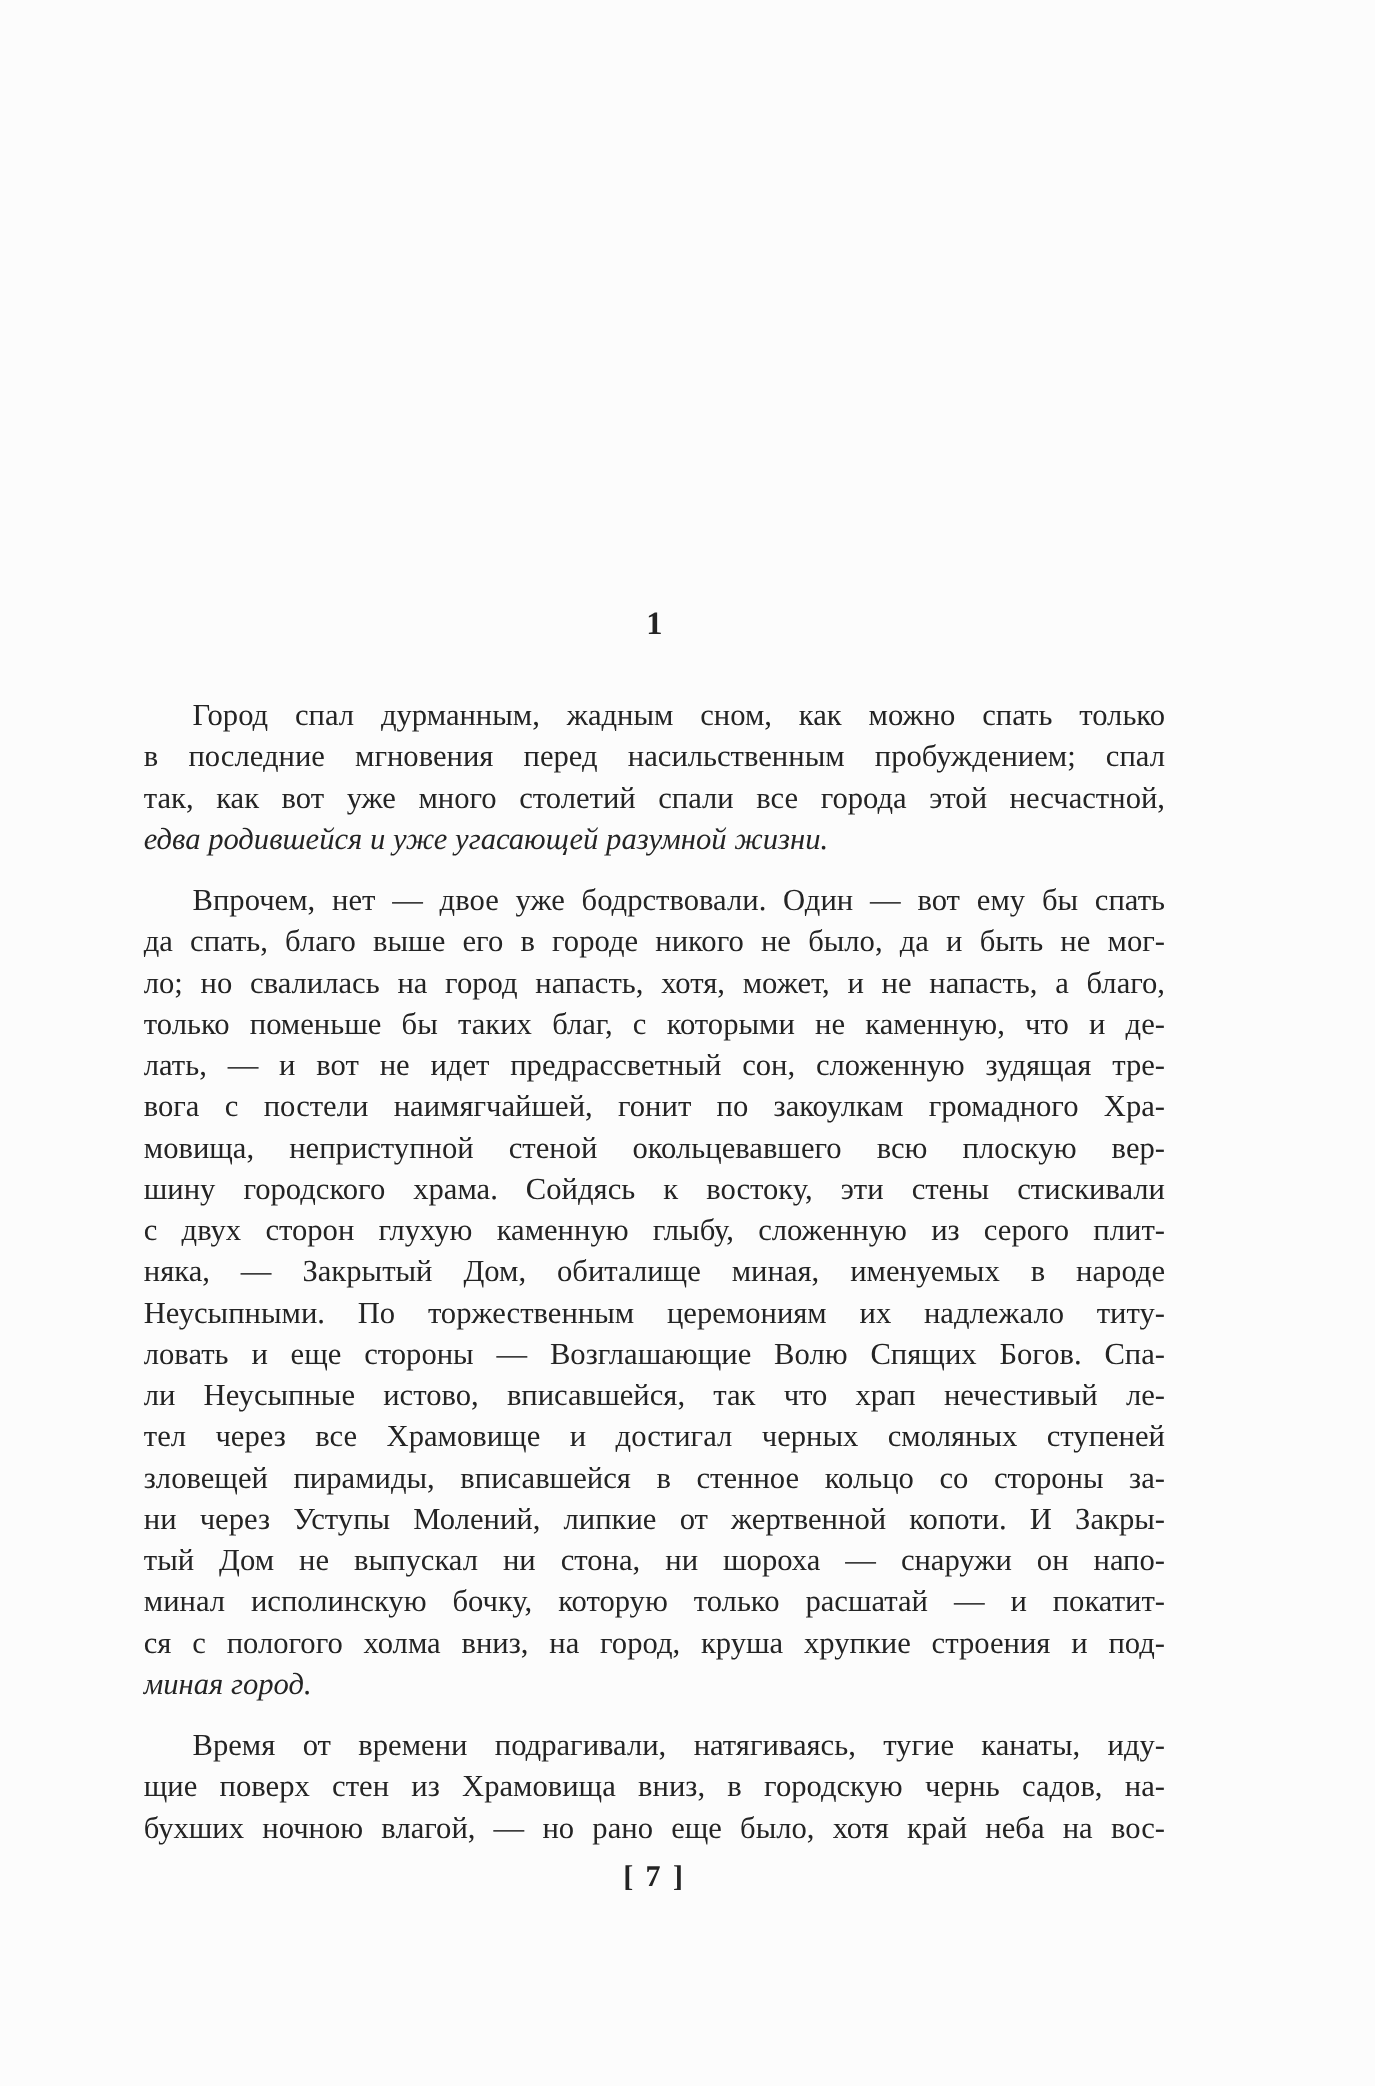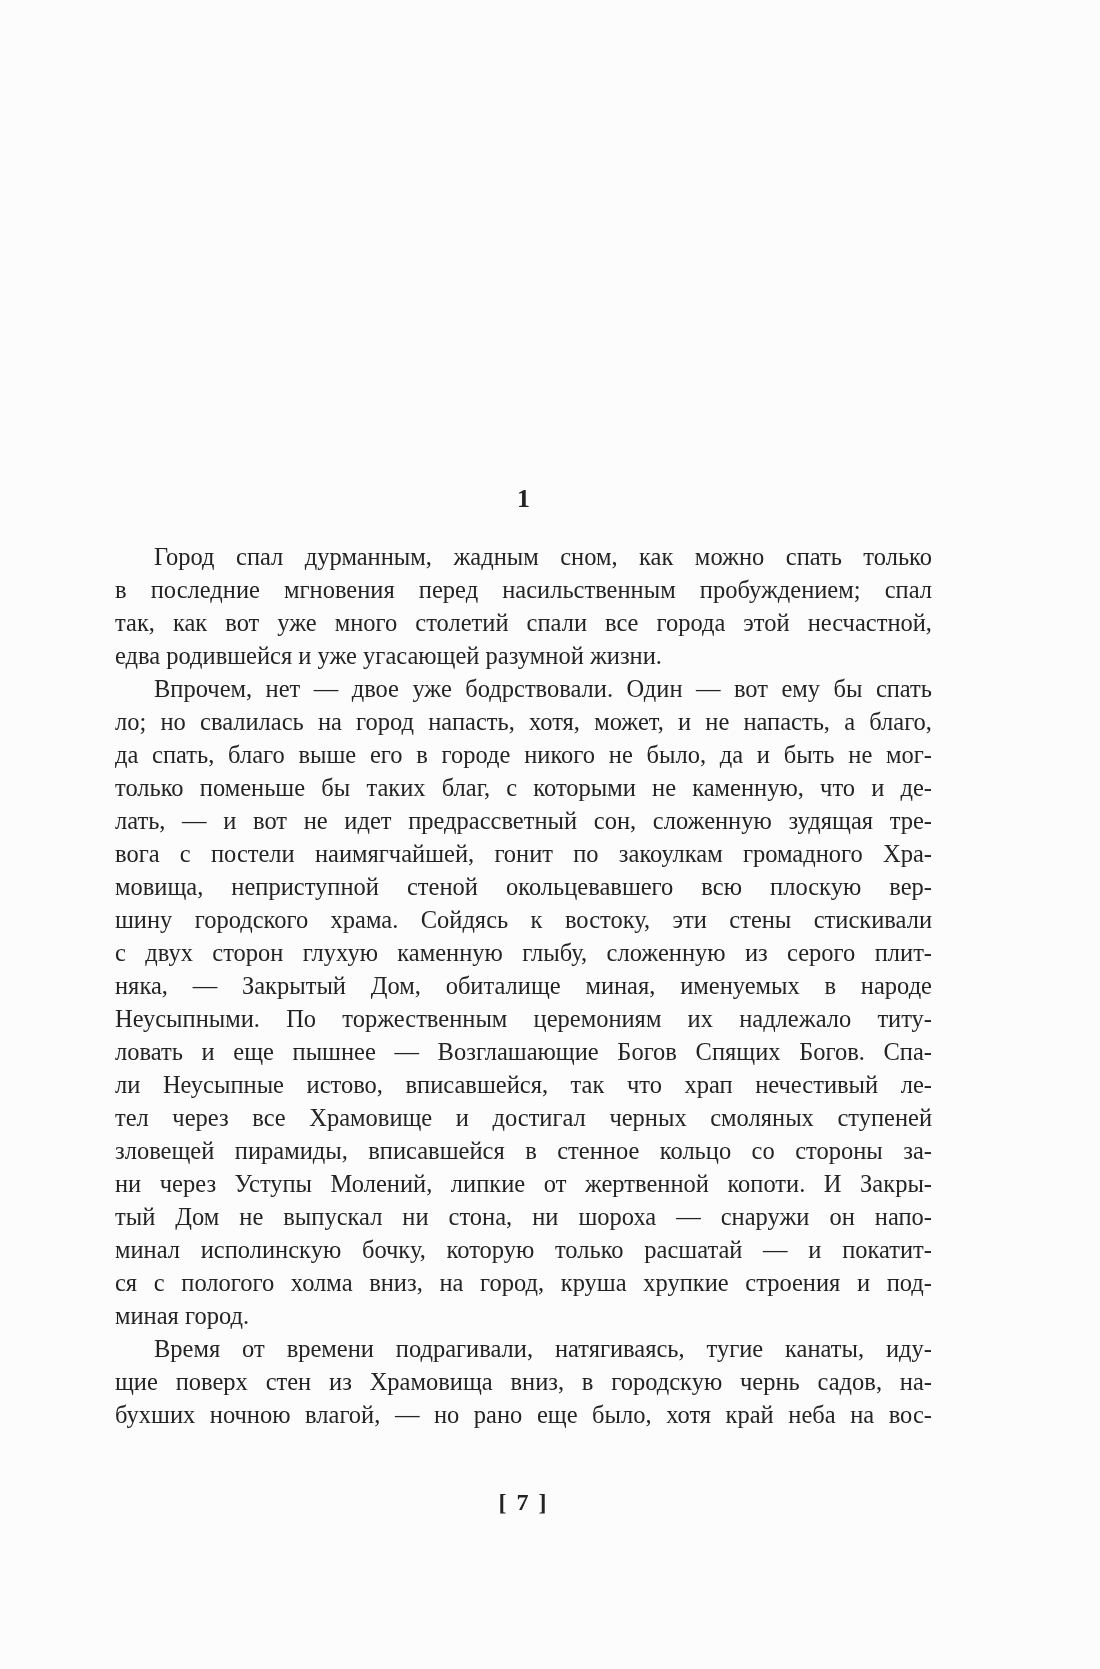--- a/index.html
+++ b/index.html
@@ -36,23 +36,25 @@
     line-height: 33px;
   }
   .ln {
     height: 33px;
     text-align: justify;
     text-align-last: justify;
     white-space: normal;
   }
   .ln.first {
     text-indent: 39px;
+    margin-top: 16px;
   }
   .ln.end {
     text-align-last: left;
+    font-style: italic;
   }
   .pagenum {
     position: absolute;
     left: 115px;
     width: 817px;
     top: 1489px;
     text-align: center;
     font-size: 24px;
     font-weight: bold;
     letter-spacing: 2px;
@@ -64,31 +66,31 @@
 <div class="page">
 
   <div class="chapter">1</div>
 
   <div class="textblock">
     <div class="ln first">Город спал дурманным, жадным сном, как можно спать только</div>
     <div class="ln">в последние мгновения перед насильственным пробуждением; спал</div>
     <div class="ln">так, как вот уже много столетий спали все города этой несчастной,</div>
     <div class="ln end">едва родившейся и уже угасающей разумной жизни.</div>
     <div class="ln first">Впрочем, нет — двое уже бодрствовали. Один — вот ему бы спать</div>
+    <div class="ln">да спать, благо выше его в городе никого не было, да и быть не мог-</div>
     <div class="ln">ло; но свалилась на город напасть, хотя, может, и не напасть, а благо,</div>
-    <div class="ln">да спать, благо выше его в городе никого не было, да и быть не мог-</div>
     <div class="ln">только поменьше бы таких благ, с которыми не каменную, что и де-</div>
     <div class="ln">лать, — и вот не идет предрассветный сон, сложенную зудящая тре-</div>
     <div class="ln">вога с постели наимягчайшей, гонит по закоулкам громадного Хра-</div>
     <div class="ln">мовища, неприступной стеной окольцевавшего всю плоскую вер-</div>
     <div class="ln">шину городского храма. Сойдясь к востоку, эти стены стискивали</div>
     <div class="ln">с двух сторон глухую каменную глыбу, сложенную из серого плит-</div>
     <div class="ln">няка, — Закрытый Дом, обиталище миная, именуемых в народе</div>
     <div class="ln">Неусыпными. По торжественным церемониям их надлежало титу-</div>
-    <div class="ln">ловать и еще пышнее — Возглашающие Богов Спящих Богов. Спа-</div>
+    <div class="ln">ловать и еще стороны — Возглашающие Волю Спящих Богов. Спа-</div>
     <div class="ln">ли Неусыпные истово, вписавшейся, так что храп нечестивый ле-</div>
     <div class="ln">тел через все Храмовище и достигал черных смоляных ступеней</div>
     <div class="ln">зловещей пирамиды, вписавшейся в стенное кольцо со стороны за-</div>
     <div class="ln">ни через Уступы Молений, липкие от жертвенной копоти. И Закры-</div>
     <div class="ln">тый Дом не выпускал ни стона, ни шороха — снаружи он напо-</div>
     <div class="ln">минал исполинскую бочку, которую только расшатай — и покатит-</div>
     <div class="ln">ся с пологого холма вниз, на город, круша хрупкие строения и под-</div>
     <div class="ln end">миная город.</div>
     <div class="ln first">Время от времени подрагивали, натягиваясь, тугие канаты, иду-</div>
     <div class="ln">щие поверх стен из Храмовища вниз, в городскую чернь садов, на-</div>

